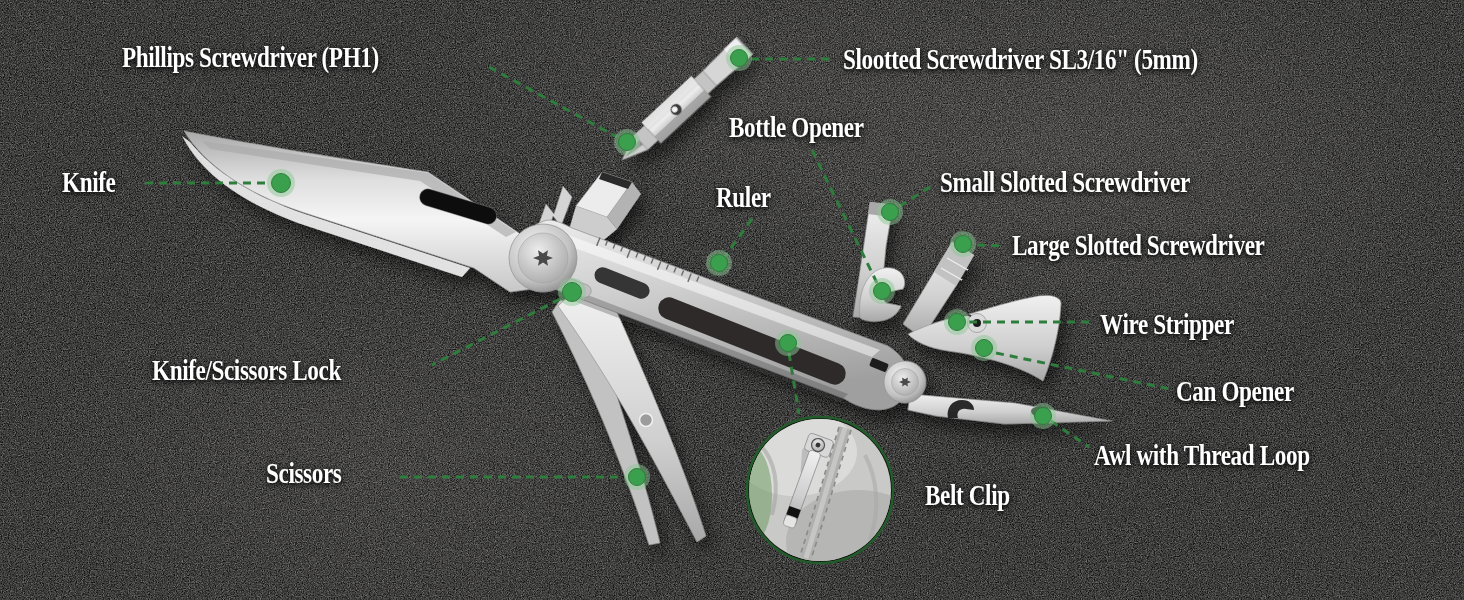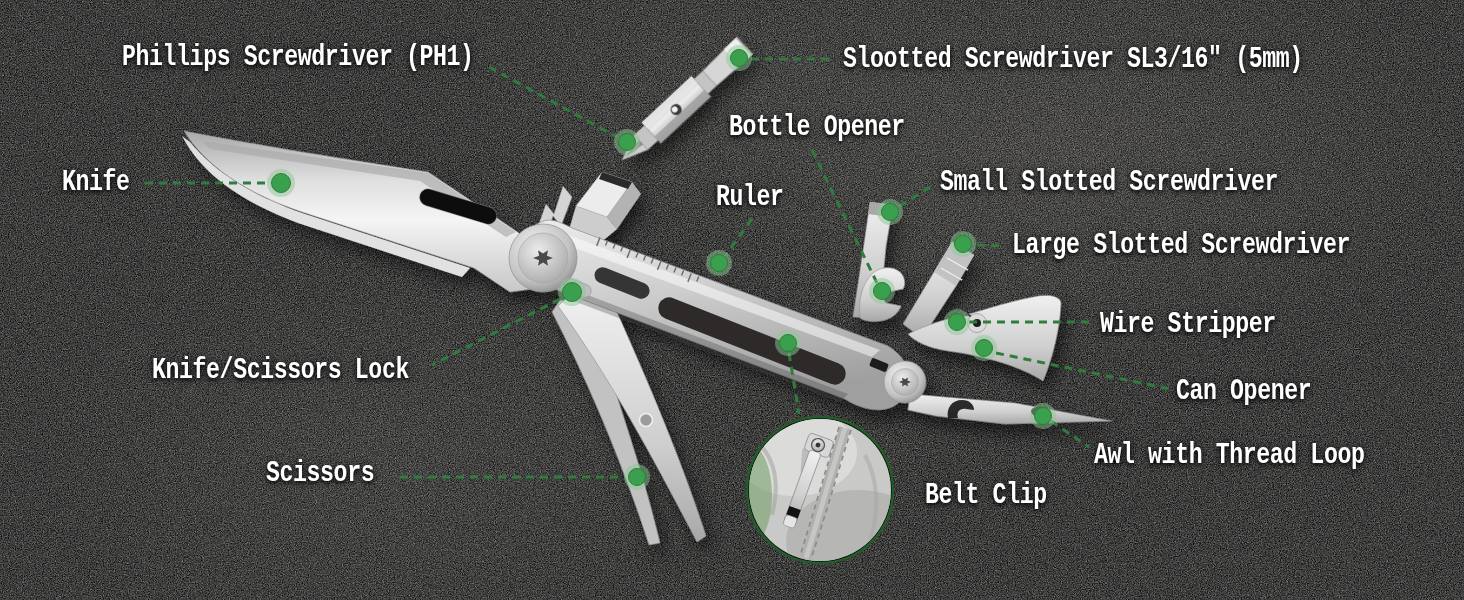--- a/index.html
+++ b/index.html
@@ -1,17 +1,17 @@
 <!DOCTYPE html>
 <html><head>
 <meta charset="utf-8">
 <style>
   html,body{margin:0;padding:0;background:#000;}
   .stage{position:relative;width:1464px;height:600px;overflow:hidden;background:#0b0b0b;
-         font-family:Liberation Mono, monospace;}
+         font-family:Liberation Serif, serif;}
   .stage svg{position:absolute;left:0;top:0;}
   .labels{position:absolute;left:0;top:0;width:100%;height:100%;pointer-events:none;}
   .callout{position:absolute;white-space:nowrap;color:var(--label,#fff);
            font-weight:700;font-size:29px;letter-spacing:-.5px;
            transform:scaleX(.8);transform-origin:left top;
            text-shadow:0 2px 5px rgba(0,0,0,.9),0 0 10px rgba(0,0,0,.6);}
   .leader{fill:none;stroke:var(--leader,#2e7d3c);stroke-width:3;stroke-dasharray:8 6;}
   .dot-outer{fill:var(--dot-ring,#8cc794);opacity:.5;}
   .dot-inner{fill:var(--dot-inner,#3ba04e);stroke:var(--leader,#2e7d3c);stroke-width:1;}
 </style>

